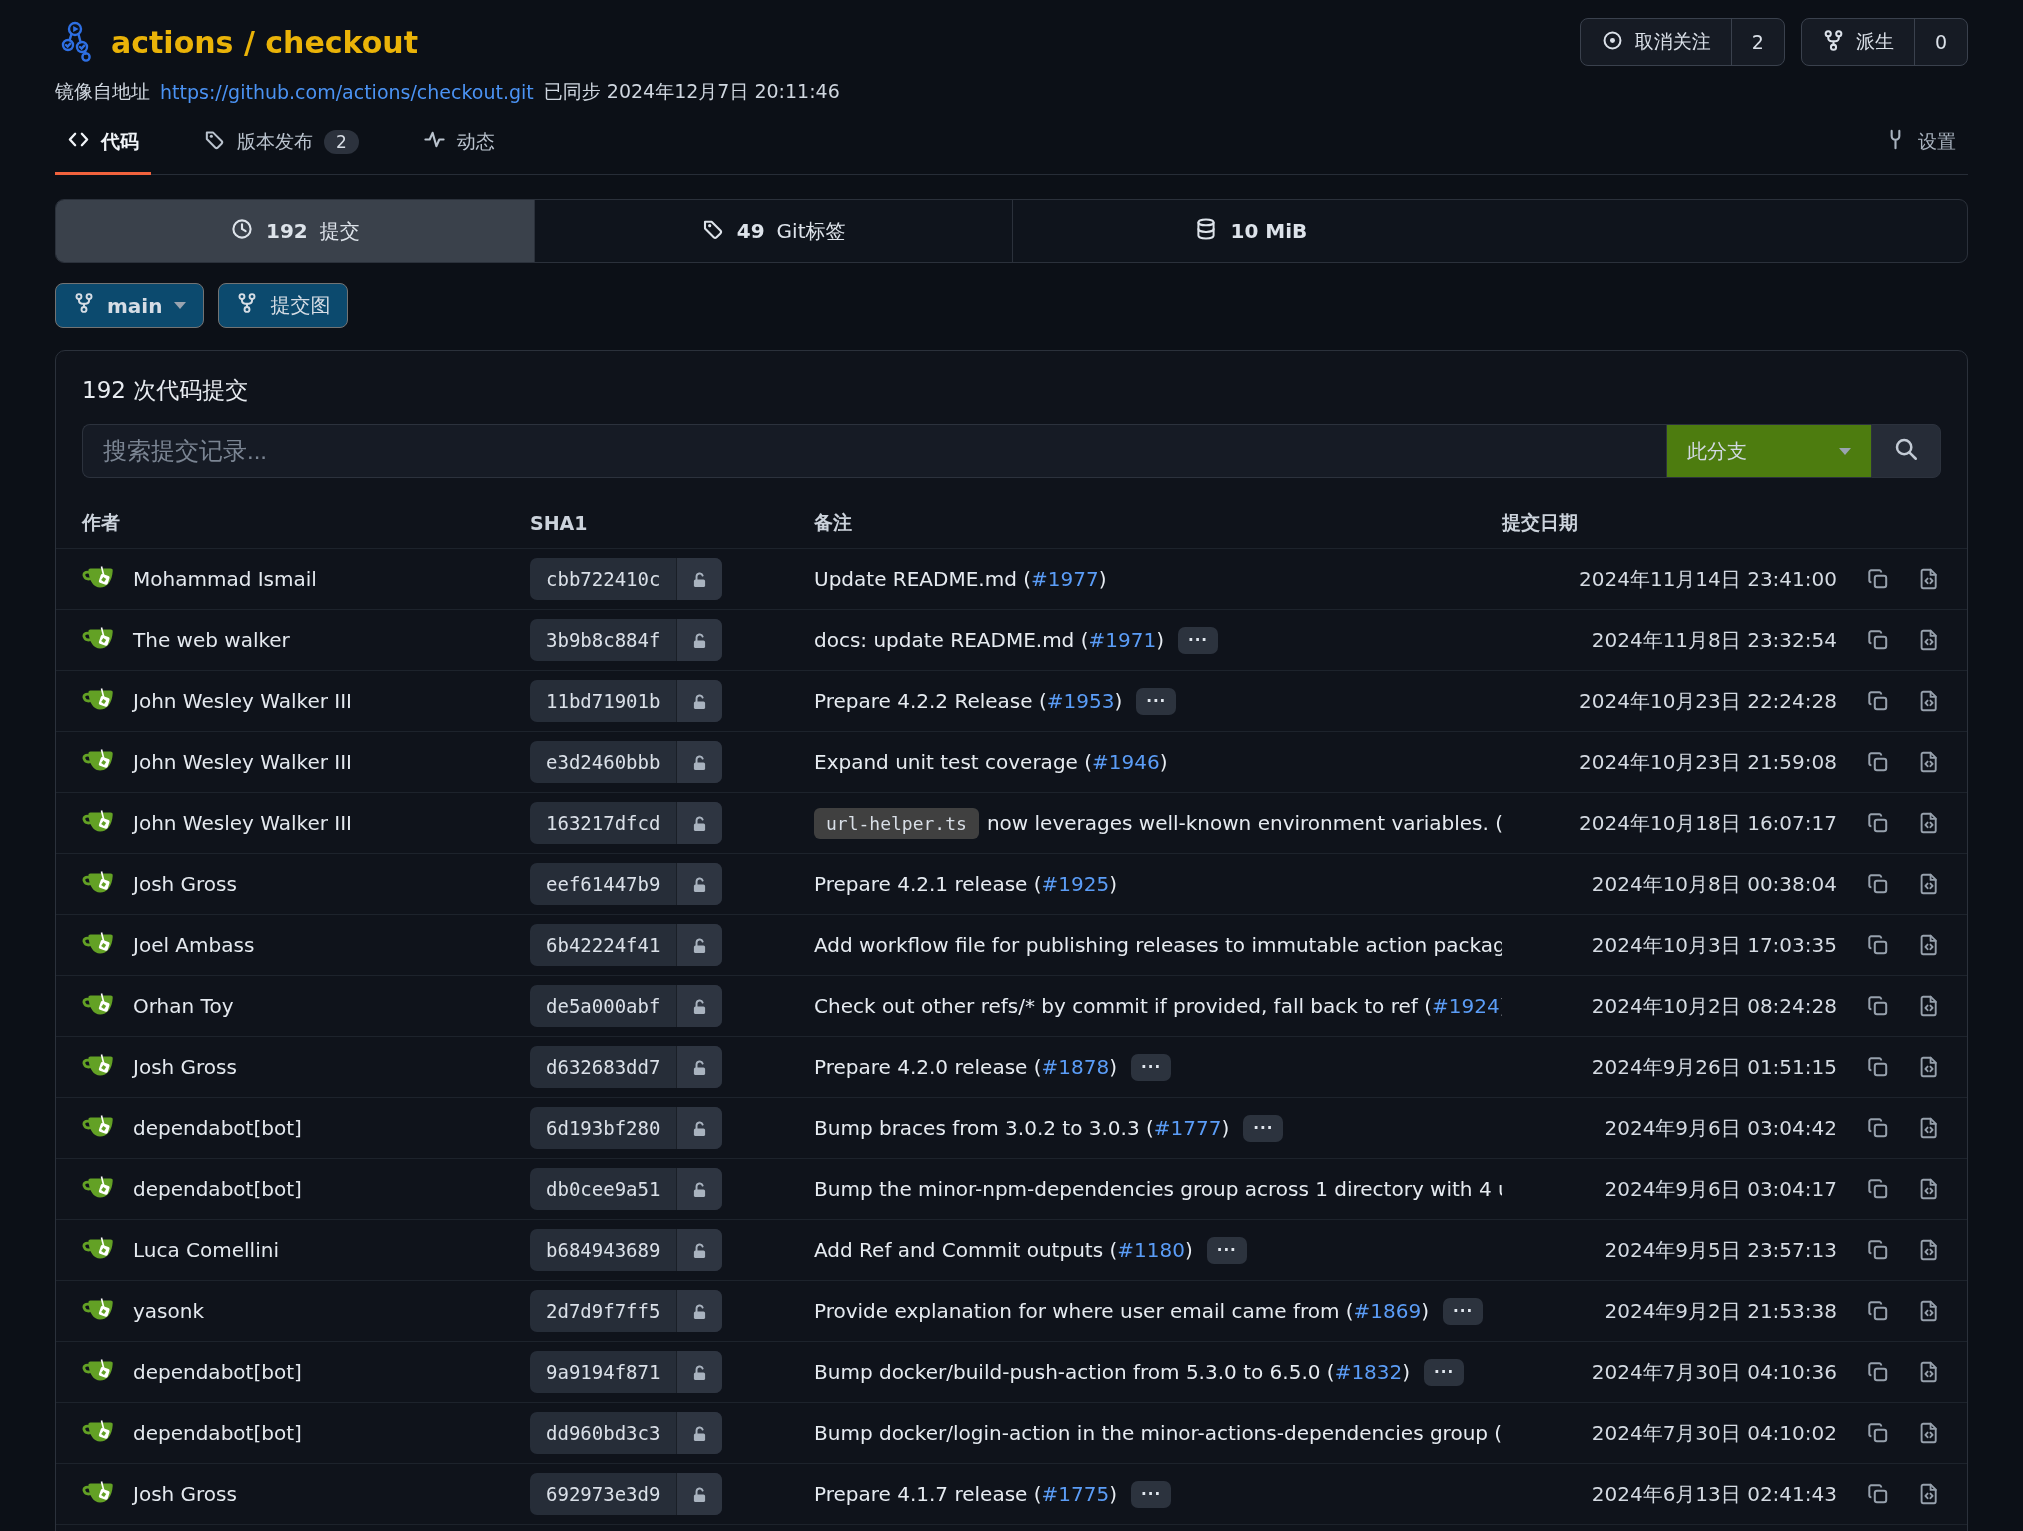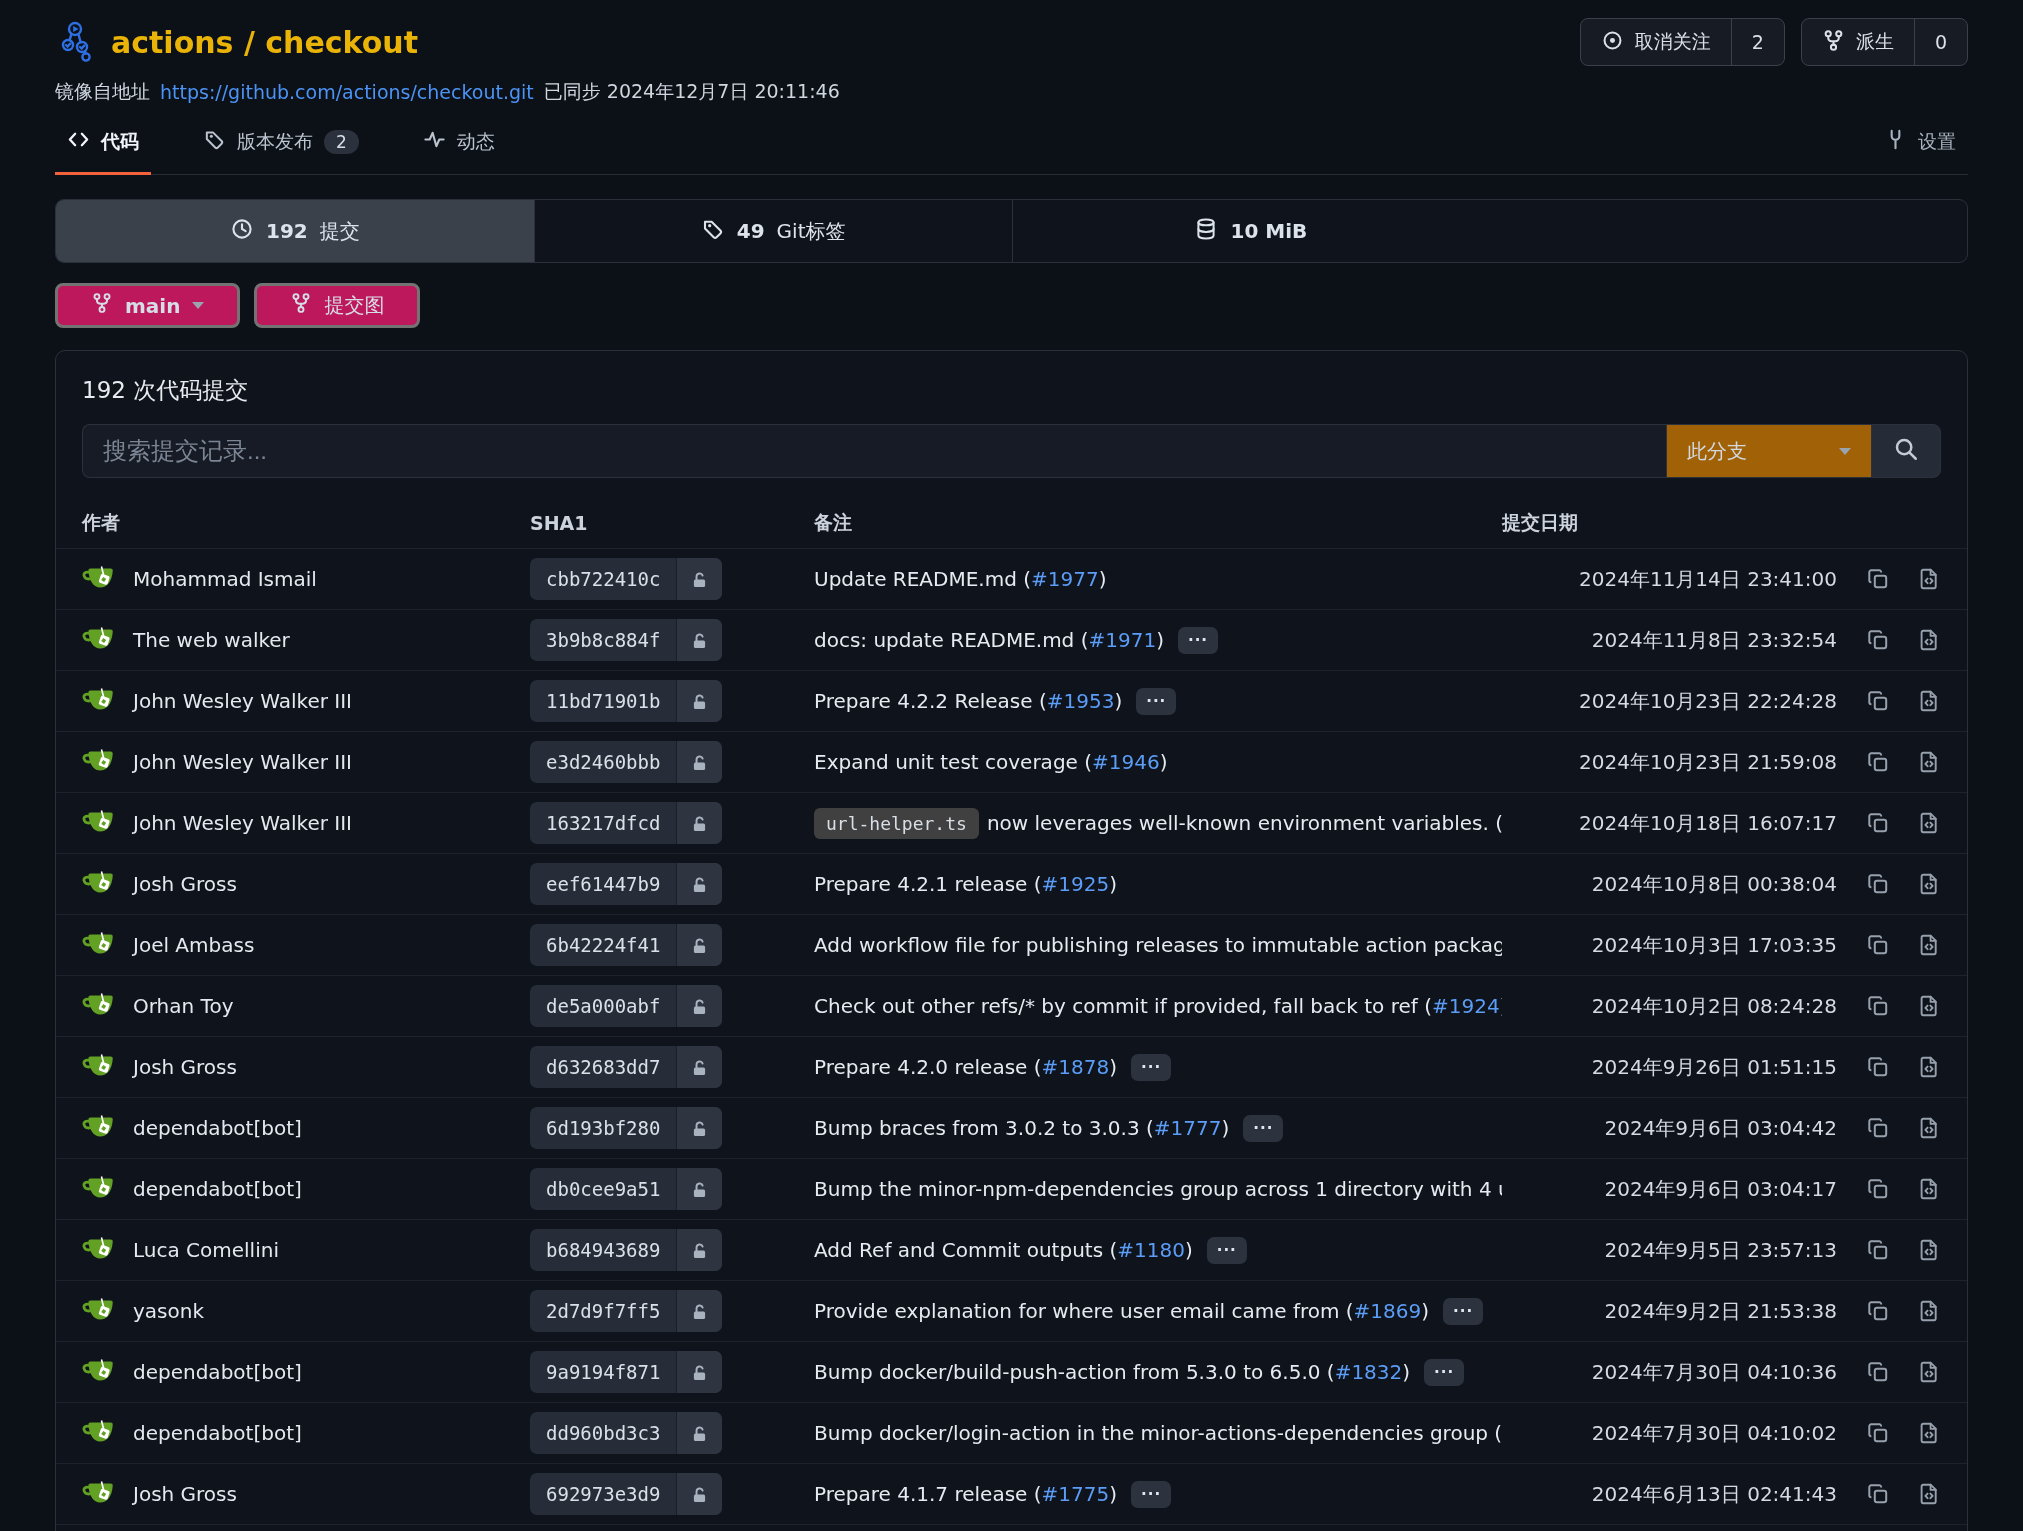--- a/index.html
+++ b/index.html
@@ -37,35 +37,35 @@
   .stats { margin-top:24px; display:grid; grid-template-columns:repeat(4,1fr);
            border:1px solid #2b313b; border-radius:9px; overflow:hidden; background:#0f141c; height:64px; }
   .stat { display:flex; align-items:center; justify-content:center; gap:12px;
           font-size:20px; color:#dde3ea; border-left:1px solid #2b313b; cursor:pointer; }
   .stat:first-child { border-left:none; }
   .stat.active { background:#3a414b; }
   .stat .v { font-weight:700; }
 
   
   .toolbar { margin-top:20px; display:flex; gap:14px; }
-  .btn { height:45px; display:inline-flex; align-items:center; gap:12px; padding:0 33px;
-         background:#be185d; border:3px solid #737373; border-radius:8px; color:#d6dde5; font-size:20px; cursor:pointer; }
+  .btn { height:45px; display:inline-flex; align-items:center; gap:12px; padding:0 17px;
+         background:#0c4a6e; border:1px solid #737373; border-radius:8px; color:#d6dde5; font-size:20px; cursor:pointer; }
   .btn .bold { font-weight:700; }
   .caret { width:0; height:0; border-left:6px solid transparent; border-right:6px solid transparent;
            border-top:7px solid #9aa4b0; display:inline-block; }
 
   
   .panel { margin-top:22px; border:1px solid #2b313b; border-radius:10px; background:#0f131b; }
   .panel-title { padding:24px 26px 18px; font-size:23px; color:#e8ecf1; }
   .search-row { margin:0 26px 20px; display:flex; height:54px; }
   .search-input { flex:1; background:#161b25; border:1px solid #2c323d; border-right:none;
                   border-radius:8px 0 0 8px; color:#ffffff; font-size:24px; padding:0 20px; outline:none; }
   .search-input::placeholder { color:#7b8593; }
   .branch-filter { width:205px; display:flex; align-items:center; justify-content:space-between;
-                   padding:0 20px; background:#a16207; border:1px solid #2c323d; border-right:none;
+                   padding:0 20px; background:#4d7c0f; border:1px solid #2c323d; border-right:none;
                    border-left:1px solid #2c323d; color:#d2d9e2; font-size:20px; cursor:pointer; }
   .search-btn { width:70px; background:#262c37; border:1px solid #2c323d; border-radius:0 8px 8px 0;
                 display:flex; align-items:center; justify-content:center; color:#c3cbd5; cursor:pointer; }
 
   
   .thead, .commit-row { display:grid; grid-template-columns:448px 284px 1fr 335px 104px;
                         align-items:center; padding:0 26px; }
   .thead { height:50px; font-size:19px; font-weight:700; color:#ccd3dc; }
   .th-date { text-align:left; }
   .commit-row { height:61px; border-top:1px solid #1d232c; }

